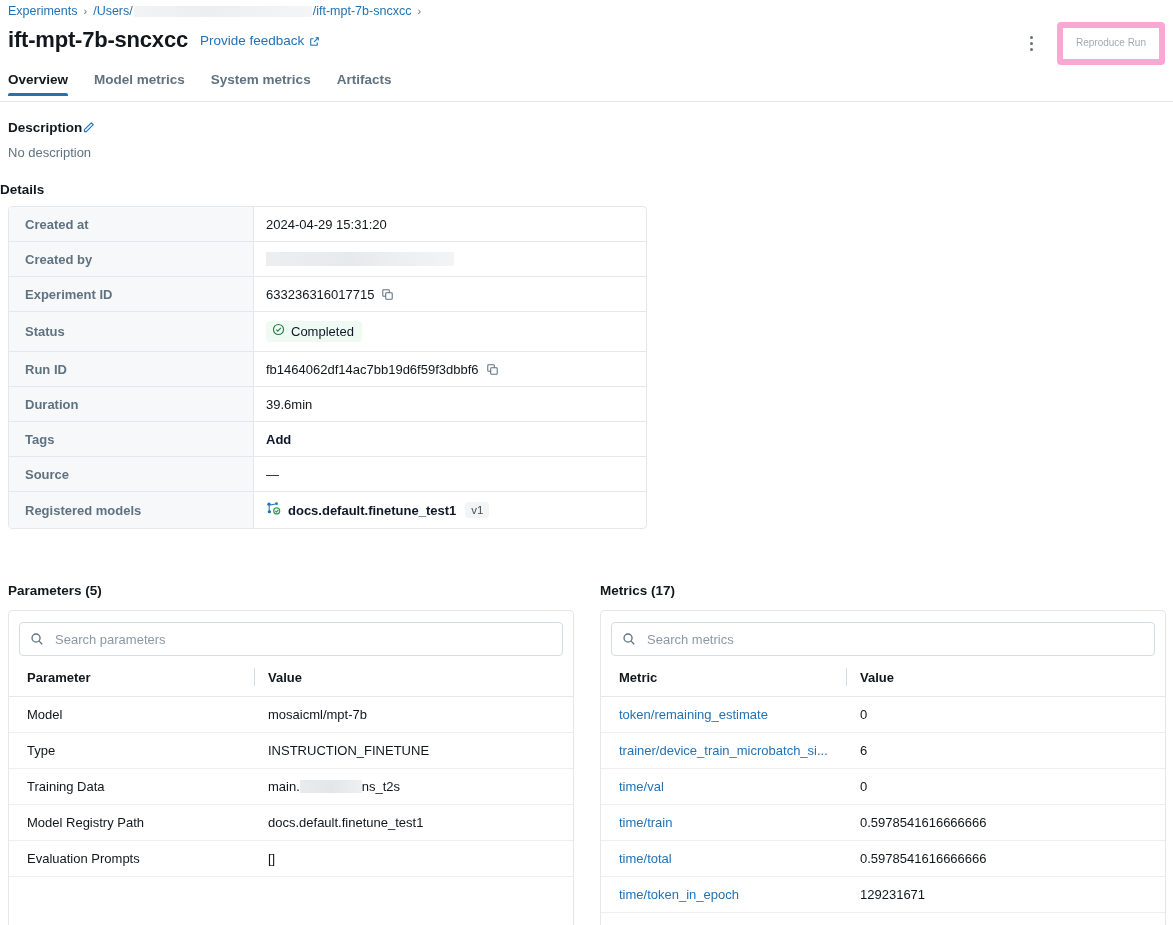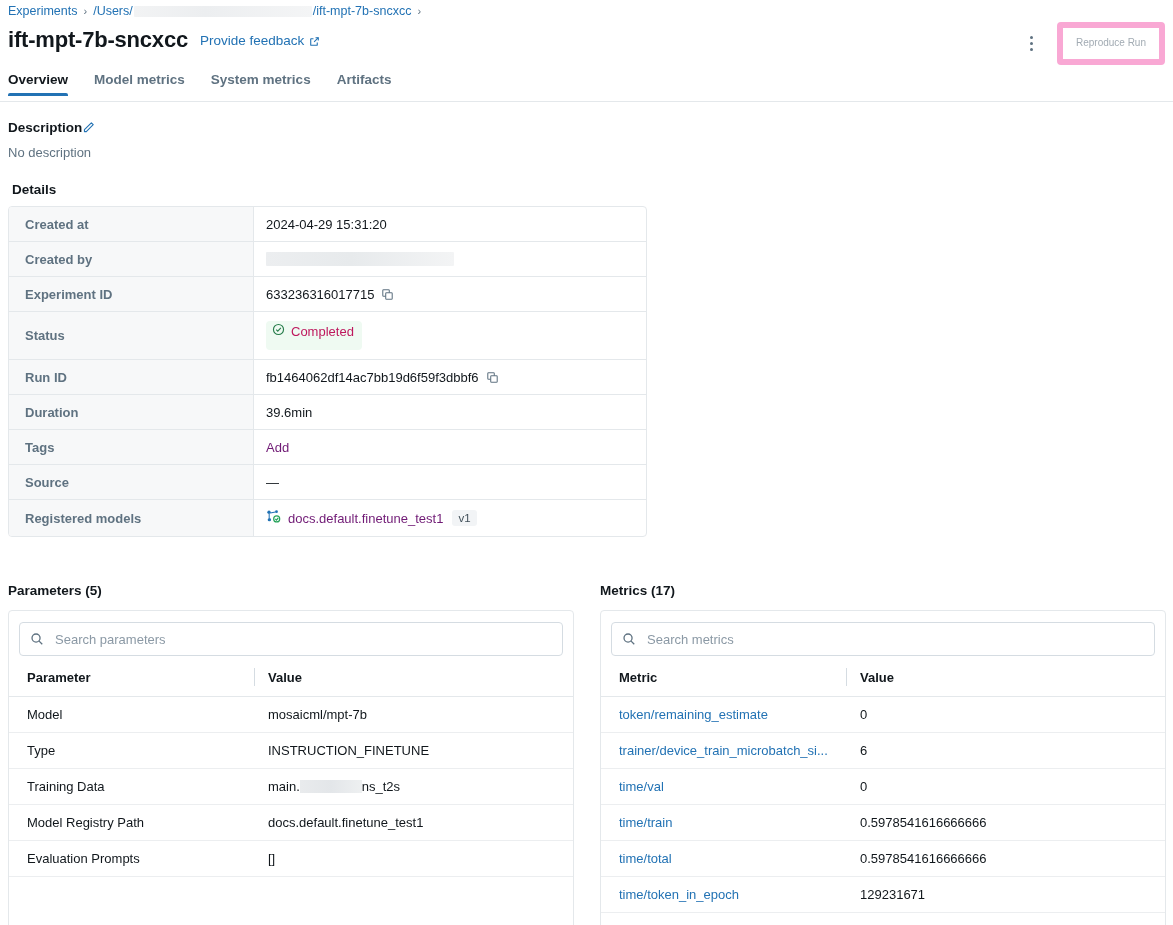--- a/index.html
+++ b/index.html
@@ -74,21 +74,21 @@
   .tabs-rule {
     position: absolute; left: 0; right: 0; top: 101px; height: 1px; background: #e4e8eb;
   }
 
   
   .sec-desc { position: absolute; left: 8px; top: 120px; }
   .sec-head { font-size: 13.5px; font-weight: bold; color: #11171c; display: flex; align-items: center; }
   .pencil { width: 13px; height: 13px; display: inline-block; cursor: pointer; }
   .desc-body { margin-top: 10px; font-size: 13px; color: #5f7281; }
 
-  .sec-details-label { position: absolute; left: 12px; top: 182px; font-size: 13.5px; font-weight: bold; }
+  .sec-details-label { position: absolute; left: 0; top: 182px; font-size: 13.5px; font-weight: bold; }
 
   
   .details {
     position: absolute; left: 8px; top: 206px; width: 639px;
     border: 1px solid #e4e8eb; border-radius: 4px; overflow: hidden;
     font-size: 13px;
   }
   .d-row { display: flex; border-bottom: 1px solid #e4e8eb; min-height: 35px; }
   .d-row:last-child { border-bottom: none; }
   .d-key {
@@ -97,24 +97,24 @@
     display: flex; align-items: center;
   }
   .d-val { flex: 1; padding: 9px 12px; display: flex; align-items: center; gap: 7px; color: #11171c; }
   .redact-block {
     display: inline-block; height: 14px; width: 188px; border-radius: 1px;
     background: linear-gradient(90deg,#eceef0 0%,#e7eaec 45%,#f3f4f5 100%);
   }
   .copy-icon { width: 13px; height: 13px; display: inline-block; cursor: pointer; }
   .status-pill {
     display: inline-flex; align-items: center; gap: 6px;
-    background: #effaf2; color: #be185d; border-radius: 4px;
-    padding: 2px 8px 11px 6px; font-size: 13px;
-  }
-  .link { color: #701a75; cursor: pointer; }
+    background: #effaf2; color: #0f172a; border-radius: 4px;
+    padding: 2px 8px 3px 6px; font-size: 13px;
+  }
+  .link { color: #0f172a; cursor: pointer; font-weight: bold; }
   .version-badge {
     background: #f2f4f6; border-radius: 3px; font-size: 11.5px;
     padding: 2px 6px; color: #42505a; margin-left: 2px;
   }
 
   
   .panel-label { font-size: 13.5px; font-weight: bold; color: #11171c; }
   .col-params { position: absolute; left: 8px; top: 583px; width: 566px; }
   .col-metrics { position: absolute; left: 600px; top: 583px; width: 566px; }
   .panel {

